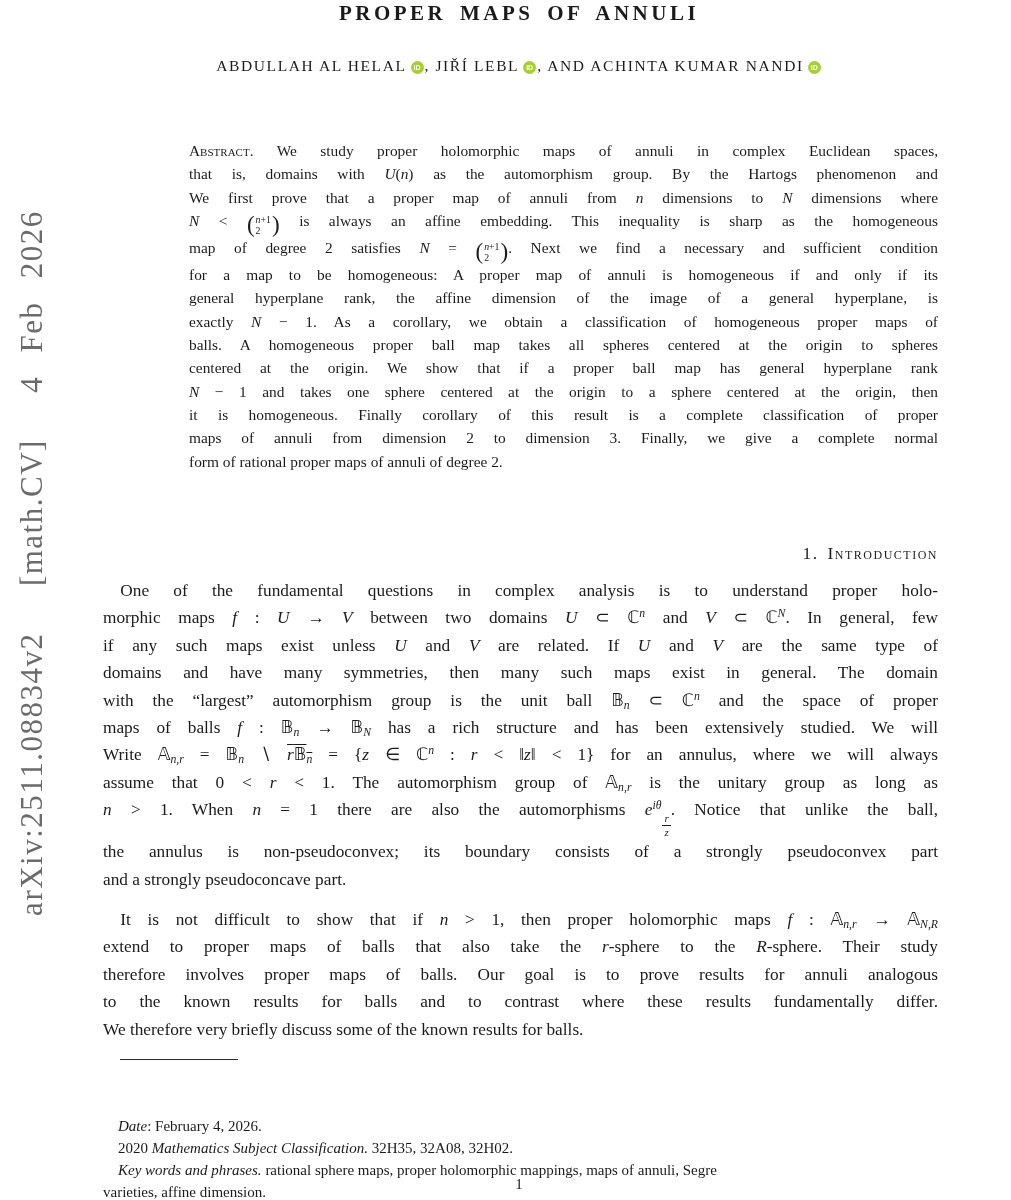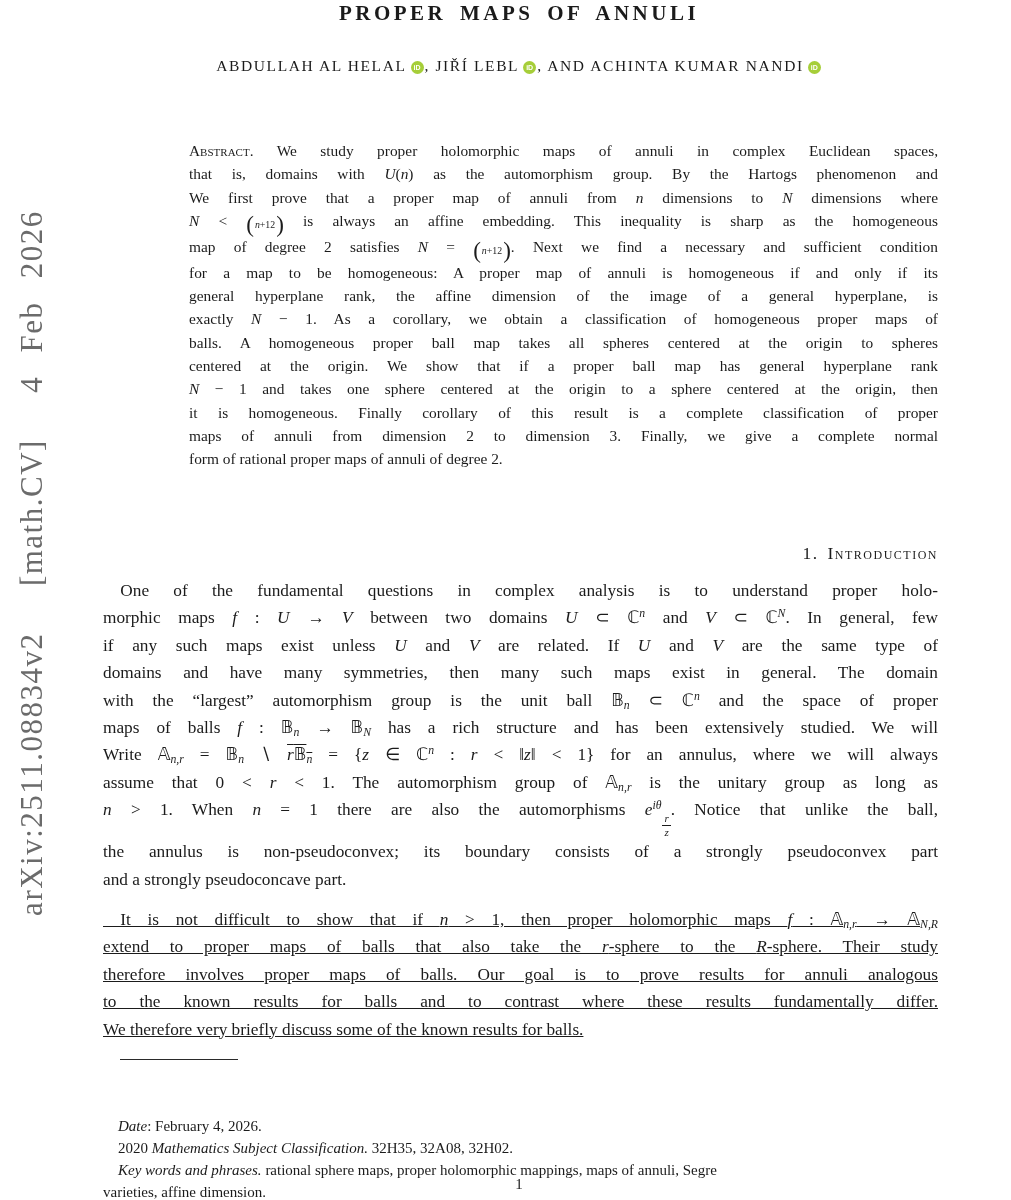--- a/index.html
+++ b/index.html
@@ -38,39 +38,39 @@
     position:absolute; left:189px; width:749px; top:111px;
     font-size:15.4px; line-height:23.35px;margin-top:28px;
   }
   .heading {
     position:absolute; left:100px; width:838px; top:543px;
     text-align:right; font-size:17.5px; letter-spacing:1.5px; word-spacing:3px;
   }
   .para1 { position:absolute; left:103px; width:835px; top:577px;
     font-size:17.3px; line-height:27.4px; }
   .para2 { position:absolute; left:103px; width:835px; top:906px;
-    font-size:17.3px; line-height:27.4px;text-decoration:underline; }
+    font-size:17.3px; line-height:27.4px; }
   .block .tline { text-align:justify; text-align-last:justify; white-space:normal; }
   .block .tline.lastline { text-align-last:left; }
   .fnrule { position:absolute; left:120px; top:1059px; width:118px;
     border-top:1.6px solid #2a2a2a; }
   .fnotes { position:absolute; left:103px; width:835px; top:1115px;
     font-size:15px; line-height:22px; }
   .fnotes .tline { text-align:left; }
   .pagenum { position:absolute; left:100px; width:838px; top:1176px;
     text-align:center; font-size:15px; }
   .sc { font-variant:small-caps; }
   i { font-style:italic; }
   sub,sup { font-size:68%; line-height:0; }
   sub { vertical-align:-0.25em; }
   sup { vertical-align:0.5em; }
   .ovl { text-decoration:overline; }
   .binom { display:inline-flex; align-items:center; vertical-align:-0.4em; }
   .binom .bp { font-size:1.5em; line-height:0.85; font-weight:normal; }
-  .binom .bs { display:inline-flex; flex-direction:row; 
+  .binom .bs { display:inline-flex; flex-direction:column; 
     font-size:0.64em; line-height:1.12; padding:0 1px; }
   .frac { display:inline-flex; flex-direction:column; align-items:center;
     vertical-align:-0.6em; font-size:0.64em; line-height:1.15; margin-left:1px; }
   .frac .fn { border-bottom:1px solid currentColor; padding:0 2px; }
 </style>
 </head>
 <body>
 
 <div class="page">
 

